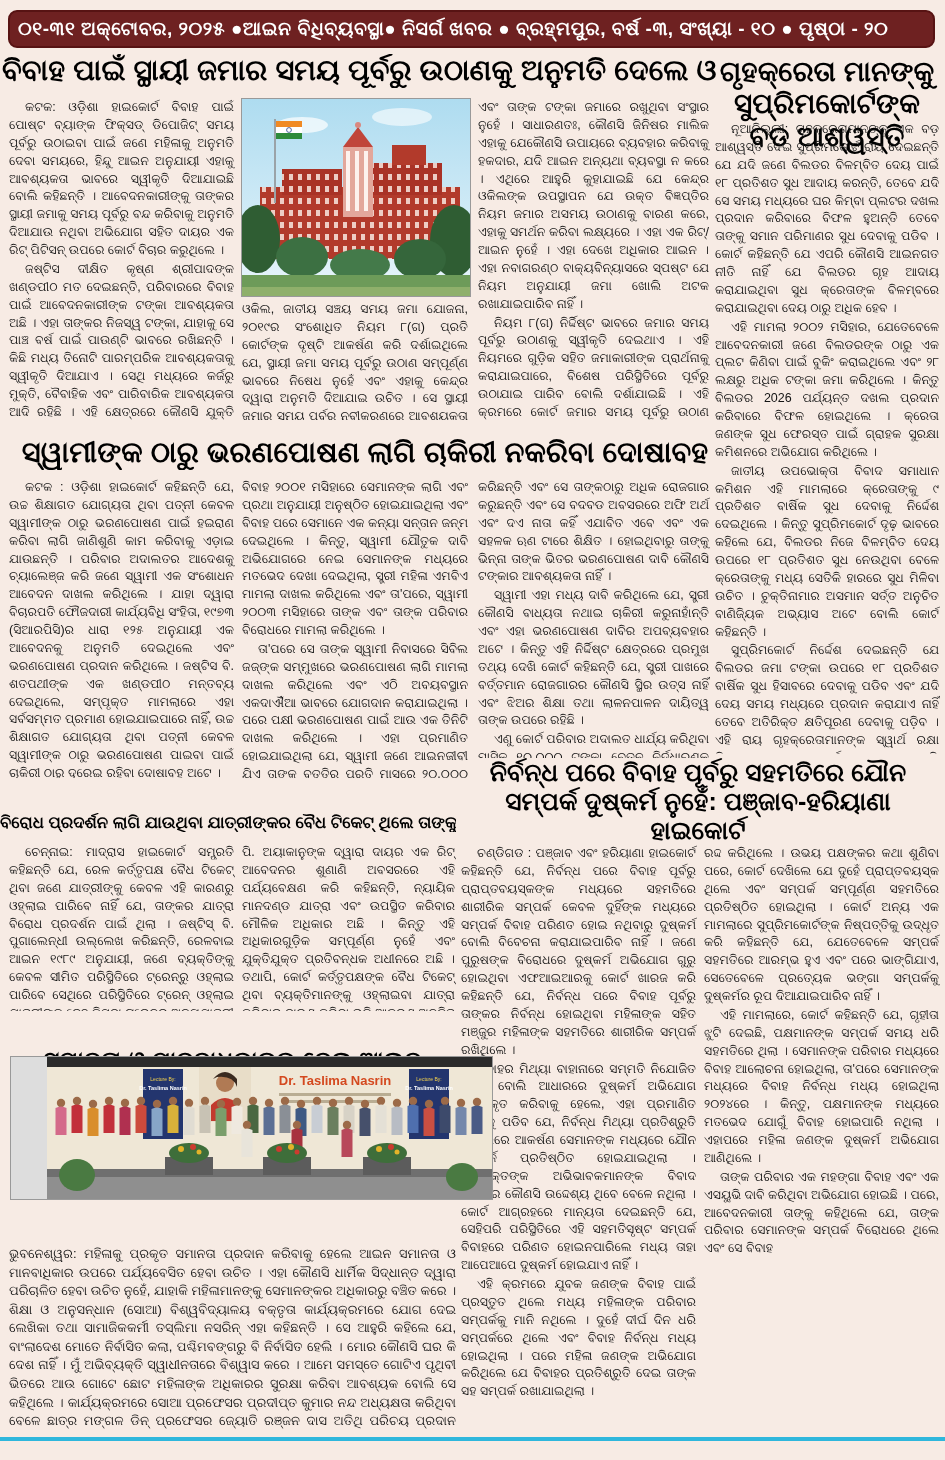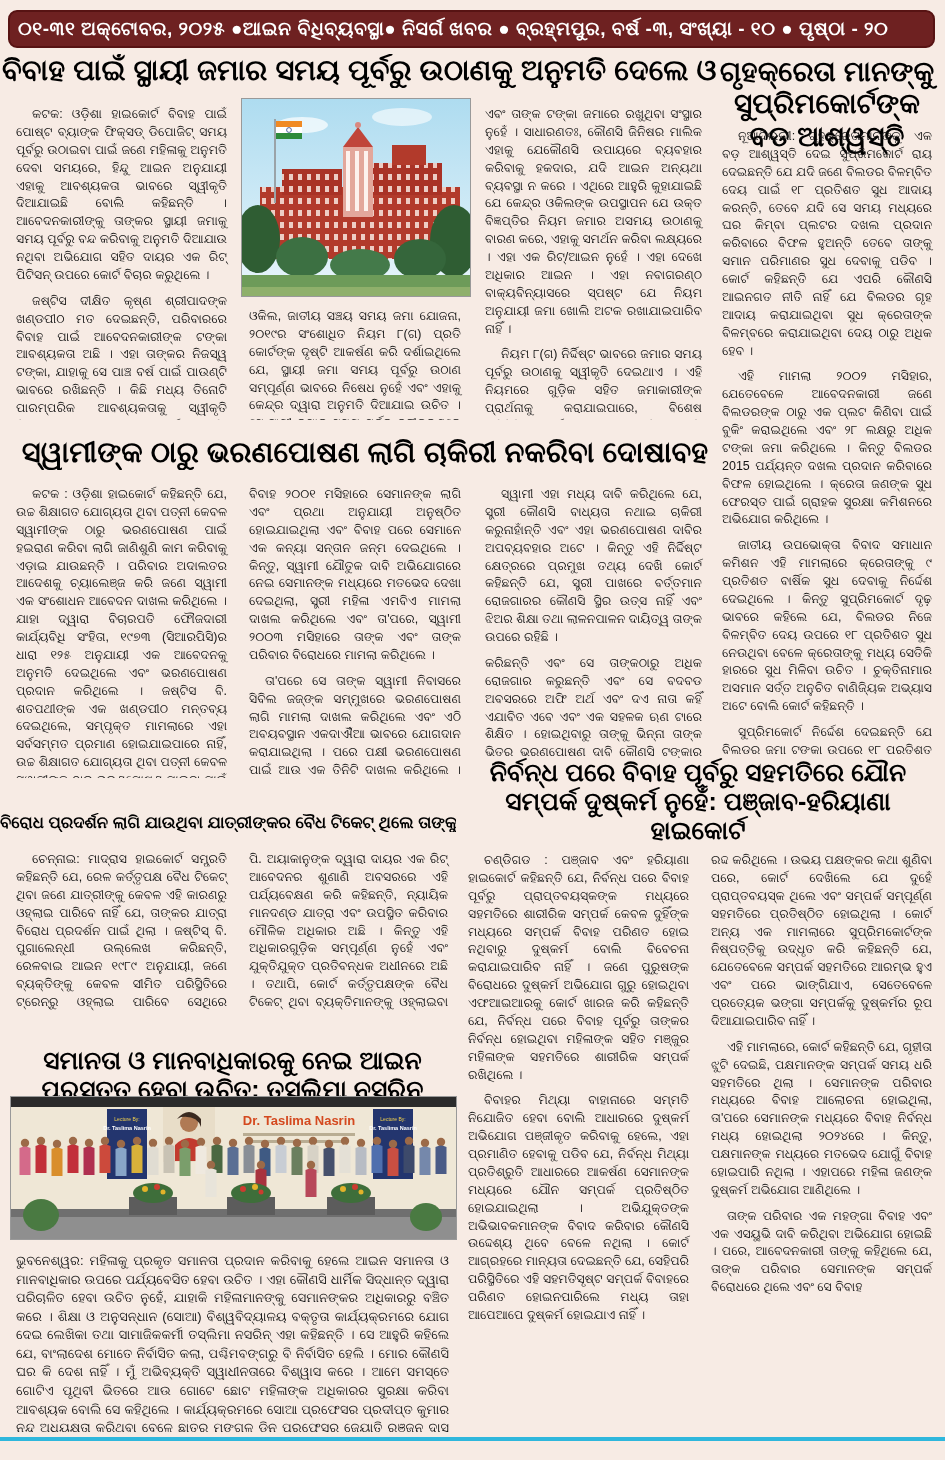--- a/index.html
+++ b/index.html
@@ -23,21 +23,21 @@
   .hl-1{left:2px;top:54px;width:714px;font-size:29px;white-space:nowrap;overflow:hidden;}
   .hl-2{left:714px;top:56px;width:226px;font-size:28px;}
   .hl-3{left:20px;top:436px;width:690px;font-size:29px;white-space:nowrap;overflow:hidden;}
   .hl-4{left:0px;top:813px;width:456px;font-size:16.5px;white-space:nowrap;overflow:hidden;}
   .hl-5{left:456px;top:758px;width:484px;font-size:25px;}
   .hl-6{left:8px;top:1018px;width:449px;font-size:25px;margin-top:28px;}
   
   .col{
     font-size:12.5px;line-height:1.43;text-align:justify;overflow:hidden;color:#141414;
   }
-  .col p{margin:8px;text-indent:16px;}
+  .col p{margin:1px;text-indent:16px;}
   
   .photo{border:1px solid #999;background:#ddd;}
   svg{display:block;}
   .bottom-rule{left:0;top:1437px;width:945px;height:4px;background:#2fb7dc;}
 </style>
 </head>
 <body>
 
 <div class="abs masthead">
   <span>୦୧-୩୧ ଅକ୍ଟୋବର,  ୨୦୨୫ ●ଆଇନ ବିଧିବ୍ୟବସ୍ଥା● ନିସର୍ଗ ଖବର  ● ବ୍ରହ୍ମପୁର, ବର୍ଷ -୩, ସଂଖ୍ୟା - ୧୦ ●  ପୃଷ୍ଠା - ୨୦</span>
@@ -103,67 +103,68 @@
 </div>
 
 <div class="abs col" style="left:477px;top:98px;width:233px;height:322px;">
   <p style="text-indent:0">ଏବଂ ତାଙ୍କ ଟଙ୍କା ଜମାରେ ରଖୁଥିବା ସଂସ୍ଥାର ନୁହେଁ । ସାଧାରଣତଃ, କୌଣସି ଜିନିଷର ମାଲିକ ଏହାକୁ ଯେକୌଣସି ଉପାୟରେ ବ୍ୟବହାର କରିବାକୁ ହକଦାର, ଯଦି ଆଇନ ଅନ୍ୟଥା ବ୍ୟବସ୍ଥା ନ କରେ । ଏଥିରେ ଆହୁରି କୁହାଯାଇଛି ଯେ କେନ୍ଦ୍ର ଓକିଲଙ୍କ ଉପସ୍ଥାପନ ଯେ ଉକ୍ତ ବିଜ୍ଞପ୍ତିର ନିୟମ ଜମାର ଅସମୟ ଉଠାଣକୁ ବାରଣ କରେ, ଏହାକୁ ସମର୍ଥନ କରିବା ଲକ୍ଷ୍ୟରେ । ଏହା ଏକ ରିଟ୍/ଆଇନ ନୁହେଁ । ଏହା ଦେଖେ ଅଧିକାର ଆଇନ । ଏହା ନବାଗରଣ୍ଠ ବାକ୍ୟବିନ୍ୟାସରେ ସ୍ପଷ୍ଟ ଯେ ନିୟମ ଅନୁଯାୟୀ ଜମା ଖୋଲି ଅଟକ ରଖାଯାଇପାରିବ ନାହିଁ ।</p>
   <p>ନିୟମ ୮(ଗ) ନିର୍ଦ୍ଦିଷ୍ଟ ଭାବରେ ଜମାର ସମୟ ପୂର୍ବରୁ ଉଠାଣକୁ ସ୍ୱୀକୃତି ଦେଇଥାଏ । ଏହି ନିୟମରେ ଗୁଡ଼ିକ ସହିତ ଜମାକାରୀଙ୍କ ପ୍ରାର୍ଥନାକୁ କରାଯାଇପାରେ, ବିଶେଷ ପରିସ୍ଥିତିରେ ପୂର୍ବରୁ ଉଠାଯାଇ ପାରିବ ବୋଲି ଦର୍ଶାଯାଇଛି । ଏହି କ୍ରମରେ କୋର୍ଟ ଜମାର ସମୟ ପୂର୍ବରୁ ଉଠାଣ କରାଯିବା ସମସ୍ତରେ ସ୍ଥାୟୀ ଜମାର ଅର୍ଥ ସଂଶ୍ଳିଷ୍ଟ ଜମାକାରୀଙ୍କୁ ଦୁଇ ସପ୍ତାହ ମଧ୍ୟରେ ପ୍ରଦାନ କରିବାକୁ ନିର୍ଦ୍ଦେଶ ଦେଇ କୋର୍ଟ କହିଛନ୍ତି ।</p>
 </div>
 
 <div class="abs hl hl-2">ଗୃହକ୍ରେତା ମାନଙ୍କୁ ସୁପ୍ରିମକୋର୍ଟଙ୍କ ବଡ ଆଶ୍ୱସ୍ତି</div>
 <div class="abs col" style="left:714px;top:120px;width:226px;height:634px;">
   <p>ନୂଆଦିଲ୍ଲୀ: ଗୃହକ୍ରେତାମାନଙ୍କୁ ଏକ ବଡ଼ ଆଶ୍ୱସ୍ତି ଦେଇ ସୁପ୍ରିମକୋର୍ଟ ରାୟ ଦେଇଛନ୍ତି ଯେ ଯଦି ଜଣେ ବିଲଡର ବିଳମ୍ବିତ ଦେୟ ପାଇଁ ୧୮ ପ୍ରତିଶତ ସୁଧ ଆଦାୟ କରନ୍ତି, ତେବେ ଯଦି ସେ ସମୟ ମଧ୍ୟରେ ଘର କିମ୍ବା ପ୍ଲଟର ଦଖଲ ପ୍ରଦାନ କରିବାରେ ବିଫଳ ହୁଅନ୍ତି ତେବେ ତାଙ୍କୁ ସମାନ ପରିମାଣର ସୁଧ ଦେବାକୁ ପଡିବ । କୋର୍ଟ କହିଛନ୍ତି ଯେ ଏପରି କୌଣସି ଆଇନଗତ ନୀତି ନାହିଁ ଯେ ବିଲଡର ଗୃହ ଆଦାୟ କରାଯାଇଥିବା ସୁଧ କ୍ରେତାଙ୍କ ବିଳମ୍ବରେ କରାଯାଇଥିବା ଦେୟ ଠାରୁ ଅଧିକ ହେବ ।</p>
-  <p>ଏହି ମାମଲା ୨୦୦୨ ମସିହାର, ଯେତେବେଳେ ଆବେଦନକାରୀ ଜଣେ ବିଲଡରଙ୍କ ଠାରୁ ଏକ ପ୍ଲଟ କିଣିବା ପାଇଁ ବୁକିଂ କରାଇଥିଲେ ଏବଂ ୨୮ ଲକ୍ଷରୁ ଅଧିକ ଟଙ୍କା ଜମା କରିଥିଲେ । କିନ୍ତୁ ବିଲଡର 2015 ପର୍ଯ୍ୟନ୍ତ ଦଖଲ ପ୍ରଦାନ କରିବାରେ ବିଫଳ ହୋଇଥିଲେ । କ୍ରେତା ଜଣଙ୍କ ସୁଧ ଫେରସ୍ତ ପାଇଁ ଗ୍ରାହକ ସୁରକ୍ଷା କମିଶନରେ ଅଭିଯୋଗ କରିଥିଲେ ।</p>
+  <p>ଏହି ମାମଲା ୨୦୦୨ ମସିହାର, ଯେତେବେଳେ ଆବେଦନକାରୀ ଜଣେ ବିଲଡରଙ୍କ ଠାରୁ ଏକ ପ୍ଲଟ କିଣିବା ପାଇଁ ବୁକିଂ କରାଇଥିଲେ ଏବଂ ୨୮ ଲକ୍ଷରୁ ଅଧିକ ଟଙ୍କା ଜମା କରିଥିଲେ । କିନ୍ତୁ ବିଲଡର 2026 ପର୍ଯ୍ୟନ୍ତ ଦଖଲ ପ୍ରଦାନ କରିବାରେ ବିଫଳ ହୋଇଥିଲେ । କ୍ରେତା ଜଣଙ୍କ ସୁଧ ଫେରସ୍ତ ପାଇଁ ଗ୍ରାହକ ସୁରକ୍ଷା କମିଶନରେ ଅଭିଯୋଗ କରିଥିଲେ ।</p>
   <p>ଜାତୀୟ ଉପଭୋକ୍ତା ବିବାଦ ସମାଧାନ କମିଶନ ଏହି ମାମଲାରେ କ୍ରେତାଙ୍କୁ ୯ ପ୍ରତିଶତ ବାର୍ଷିକ ସୁଧ ଦେବାକୁ ନିର୍ଦ୍ଦେଶ ଦେଇଥିଲେ । କିନ୍ତୁ ସୁପ୍ରିମକୋର୍ଟ ଦୃଢ଼ ଭାବରେ କହିଲେ ଯେ, ବିଲଡର ନିଜେ ବିଳମ୍ବିତ ଦେୟ ଉପରେ ୧୮ ପ୍ରତିଶତ ସୁଧ ନେଉଥିବା ବେଳେ କ୍ରେତାଙ୍କୁ ମଧ୍ୟ ସେତିକି ହାରରେ ସୁଧ ମିଳିବା ଉଚିତ । ଚୁକ୍ତିନାମାର ଅସମାନ ସର୍ତ୍ତ ଅନୁଚିତ ବାଣିଜ୍ୟିକ ଅଭ୍ୟାସ ଅଟେ ବୋଲି କୋର୍ଟ କହିଛନ୍ତି ।</p>
   <p>ସୁପ୍ରିମକୋର୍ଟ ନିର୍ଦ୍ଦେଶ ଦେଇଛନ୍ତି ଯେ ବିଲଡର ଜମା ଟଙ୍କା ଉପରେ ୧୮ ପ୍ରତିଶତ ବାର୍ଷିକ ସୁଧ ହିସାବରେ ଦେବାକୁ ପଡିବ ଏବଂ ଯଦି ଦେୟ ସମୟ ମଧ୍ୟରେ ପ୍ରଦାନ କରାଯାଏ ନାହିଁ ତେବେ ଅତିରିକ୍ତ କ୍ଷତିପୂରଣ ଦେବାକୁ ପଡ଼ିବ । ଏହି ରାୟ ଗୃହକ୍ରେତାମାନଙ୍କ ସ୍ୱାର୍ଥ ରକ୍ଷା ଦିଗରେ ଏକ ଗୁରୁତ୍ୱପୂର୍ଣ୍ଣ ପଦକ୍ଷେପ ବୋଲି ବିଶେଷଜ୍ଞ ମତ ଦେଇଛନ୍ତି, ଯାହା ଭବିଷ୍ୟତରେ ଅନୁରୂପ ମାମଲାରେ ଆଧାର ହେବ । ୯ ପ୍ରତିଶତ ସୁଧ ଯଥେଷ୍ଟ ନୁହେଁ ।</p>
 </div>
 
 <div class="abs hl hl-3">ସ୍ୱାମୀଙ୍କ ଠାରୁ ଭରଣପୋଷଣ ଲାଗି ଚାକିରୀ ନକରିବା ଦୋଷାବହ</div>
 <div class="abs col" style="left:8px;top:478px;width:227px;height:300px;">
   <p>କଟକ : ଓଡ଼ିଶା ହାଇକୋର୍ଟ କହିଛନ୍ତି ଯେ, ଉଚ୍ଚ ଶିକ୍ଷାଗତ ଯୋଗ୍ୟତା ଥିବା ପତ୍ନୀ କେବଳ ସ୍ୱାମୀଙ୍କ ଠାରୁ ଭରଣପୋଷଣ ପାଇଁ ହଇରାଣ କରିବା ଲାଗି ଜାଣିଶୁଣି କାମ କରିବାକୁ ଏଡ଼ାଇ ଯାଉଛନ୍ତି । ପରିବାର ଅଦାଲତର ଆଦେଶକୁ ଚ୍ୟାଲେଞ୍ଜ କରି ଜଣେ ସ୍ୱାମୀ ଏକ ସଂଶୋଧନ ଆବେଦନ ଦାଖଲ କରିଥିଲେ । ଯାହା ଦ୍ୱାରା ବିଚାରପତି ଫୌଜଦାରୀ କାର୍ଯ୍ୟବିଧି ସଂହିତା, ୧୯୭୩ (ସିଆରପିସି)ର ଧାରା ୧୨୫ ଅନୁଯାୟୀ ଏକ ଆବେଦନକୁ ଅନୁମତି ଦେଇଥିଲେ ଏବଂ ଭରଣପୋଷଣ ପ୍ରଦାନ କରିଥିଲେ । ଜଷ୍ଟିସ ବି. ଶତପଥୀଙ୍କ ଏକ ଖଣ୍ଡପୀଠ ମନ୍ତବ୍ୟ ଦେଇଥିଲେ, ସମ୍ପୃକ୍ତ ମାମଲାରେ ଏହା ସର୍ବସମ୍ମତ ପ୍ରମାଣ ହୋଇଯାଇପାରେ ନାହିଁ, ଉଚ୍ଚ ଶିକ୍ଷାଗତ ଯୋଗ୍ୟତା ଥିବା ପତ୍ନୀ କେବଳ ସ୍ୱାମୀଙ୍କ ଠାରୁ ଭରଣପୋଷଣ ପାଇବା ପାଇଁ ଚାକିରୀ ଠାରୁ ଦୂରେଇ ରହିବା ଦୋଷାବହ ଅଟେ ।</p>
 </div>
 <div class="abs col" style="left:241px;top:478px;width:228px;height:300px;">
   <p style="text-indent:0">ବିବାହ ୨୦୦୧ ମସିହାରେ ସେମାନଙ୍କ ଲାଗି ଏବଂ ପ୍ରଥା ଅନୁଯାୟୀ ଅନୁଷ୍ଠିତ ହୋଇଯାଇଥିଲା ଏବଂ ବିବାହ ପରେ ସେମାନେ ଏକ କନ୍ୟା ସନ୍ତାନ ଜନ୍ମ ଦେଇଥିଲେ । କିନ୍ତୁ, ସ୍ୱାମୀ ଯୌତୁକ ଦାବି ଅଭିଯୋଗରେ ନେଇ ସେମାନଙ୍କ ମଧ୍ୟରେ ମତଭେଦ ଦେଖା ଦେଇଥିଲା, ସ୍ତ୍ରୀ ମହିଳା ଏମବିଏ ମାମଲା ଦାଖଲ କରିଥିଲେ ଏବଂ ତା'ପରେ, ସ୍ୱାମୀ ୨୦୦୩ ମସିହାରେ ତାଙ୍କ ଏବଂ ତାଙ୍କ ପରିବାର ବିରୋଧରେ ମାମଲା କରିଥିଲେ ।</p>
   <p>ତା'ପରେ ସେ ତାଙ୍କ ସ୍ୱାମୀ ନିବାସରେ ସିବିଲ ଜଜ୍ଙ୍କ ସମ୍ମୁଖରେ ଭରଣପୋଷଣ ଲାଗି ମାମଲା ଦାଖଲ କରିଥିଲେ ଏବଂ ଏଠି ଅବୟବସ୍ଥାନ ଏକଦାଐଁଆ ଭାବରେ ଯୋଗଦାନ କରାଯାଇଥିଲା । ପରେ ପକ୍ଷୀ ଭରଣପୋଷଣ ପାଇଁ ଆଉ ଏକ ତିନିଟି ଦାଖଲ କରିଥିଲେ । ଏହା ପ୍ରମାଣିତ ହୋଇଯାଇଥିଲା ଯେ, ସ୍ୱାମୀ ଜଣେ ଆଇନଜୀବୀ ଯିଏ ତାଙ୍କ ବୃତ୍ତିରୁ ପ୍ରତି ମାସରେ ୨୦,୦୦୦ ଟଙ୍କା ରୋଜଗାର କରନ୍ତି । ସ୍ୱାମୀଙ୍କର ହିରୋ ହୋଣ୍ଡା ଶୋ'ରୁମରୁ ମାସିକ ୧,୦୦,୦୦୦/- ଟଙ୍କା ଏବଂ ଘରଭଡ଼ାରୁ ମାସିକ ୫୦,୦୦୦/- ଟଙ୍କା ଆୟ ହୋଇଥାଏ ।</p>
 
 </div>
 <div class="abs col" style="left:477px;top:478px;width:233px;height:280px;">
+  <p style="text-indent:0">କରିଛନ୍ତି ଏବଂ ସେ ତାଙ୍କଠାରୁ ଅଧିକ ରୋଜଗାର କରୁଛନ୍ତି ଏବଂ ସେ ବଦବଡ ଅବସରରେ ଅଫି ଅର୍ଥ ଏବଂ ଦଏ ନାତା କହିଁ ଏଯାବିତ ଏବେ ଏବଂ ଏକ ସହଳକ ଋଣ ଟାରେ ଶିକ୍ଷିତ । ହୋଇଥିବାରୁ ତାଙ୍କୁ ଭିନ୍ନା ତାଙ୍କ ଭିତର ଭରଣପୋଷଣ ଦାବି କୌଣସି ଟଙ୍କାର ଆବଶ୍ୟକତା ନାହିଁ ।</p>
   <p>ସ୍ୱାମୀ ଏହା ମଧ୍ୟ ଦାବି କରିଥିଲେ ଯେ, ସ୍ତ୍ରୀ କୌଣସି ବାଧ୍ୟତା ନଥାଇ ଚାକିରୀ କରୁନାହାଁନ୍ତି ଏବଂ ଏହା ଭରଣପୋଷଣ ଦାବିର ଅପବ୍ୟବହାର ଅଟେ । କିନ୍ତୁ ଏହି ନିର୍ଦ୍ଦିଷ୍ଟ କ୍ଷେତ୍ରରେ ପ୍ରମୁଖ ତଥ୍ୟ ଦେଖି କୋର୍ଟ କହିଛନ୍ତି ଯେ, ସ୍ତ୍ରୀ ପାଖରେ ବର୍ତ୍ତମାନ ରୋଜଗାରର କୌଣସି ସ୍ଥିର ଉତ୍ସ ନାହିଁ ଏବଂ ଝିଅର ଶିକ୍ଷା ତଥା ଲାଳନପାଳନ ଦାୟିତ୍ୱ ତାଙ୍କ ଉପରେ ରହିଛି ।</p>
-  <p style="text-indent:0">କରିଛନ୍ତି ଏବଂ ସେ ତାଙ୍କଠାରୁ ଅଧିକ ରୋଜଗାର କରୁଛନ୍ତି ଏବଂ ସେ ବଦବଡ ଅବସରରେ ଅଫି ଅର୍ଥ ଏବଂ ଦଏ ନାତା କହିଁ ଏଯାବିତ ଏବେ ଏବଂ ଏକ ସହଳକ ଋଣ ଟାରେ ଶିକ୍ଷିତ । ହୋଇଥିବାରୁ ତାଙ୍କୁ ଭିନ୍ନା ତାଙ୍କ ଭିତର ଭରଣପୋଷଣ ଦାବି କୌଣସି ଟଙ୍କାର ଆବଶ୍ୟକତା ନାହିଁ ।</p>
   <p>ଏଣୁ କୋର୍ଟ ପରିବାର ଅଦାଲତ ଧାର୍ଯ୍ୟ କରିଥିବା ମାସିକ ୧୦,୦୦୦ ଟଙ୍କା ବେତନ ନିର୍ଦ୍ଧାରଣକୁ ଯଥାର୍ଥ ବୋଲି କହି ସ୍ୱାମୀଙ୍କ ସଂଶୋଧନ ଆବେଦନକୁ ଖାରଜ କରି ଦେଇଛନ୍ତି । ଏନେଇ ସ୍ୱାମୀ ଭରଣପୋଷଣ ଦେବାକୁ ହୋଇଥାଏ ।</p>
 </div>
 
 <div class="abs hl hl-4">ବିରୋଧ ପ୍ରଦର୍ଶନ ଲାଗି ଯାଉଥିବା ଯାତ୍ରୀଙ୍କର ବୈଧ ଟିକେଟ୍ ଥିଲେ ତାଙ୍କୁ ଯାତ୍ରାରୁ ବାରଣ କରାଯାଇ ପାରିବନି</div>
 <div class="abs col" style="left:8px;top:843px;width:227px;height:168px;">
   <p>ଚେନ୍ନାଇ: ମାଦ୍ରାସ ହାଇକୋର୍ଟ ସମ୍ପ୍ରତି କହିଛନ୍ତି ଯେ, ରେଳ କର୍ତ୍ତୃପକ୍ଷ ବୈଧ ଟିକେଟ୍ ଥିବା ଜଣେ ଯାତ୍ରୀଙ୍କୁ କେବଳ ଏହି କାରଣରୁ ଓହ୍ଲାଇ ପାରିବେ ନାହିଁ ଯେ, ତାଙ୍କର ଯାତ୍ରା ବିରୋଧ ପ୍ରଦର୍ଶନ ପାଇଁ ଥିଲା । ଜଷ୍ଟିସ୍ ବି. ପୁଗାଲେନ୍ଧୀ ଉଲ୍ଲେଖ କରିଛନ୍ତି, ରେଳବାଇ ଆଇନ ୧୯୮୯ ଅନୁଯାୟୀ, ଜଣେ ବ୍ୟକ୍ତିଙ୍କୁ କେବଳ ସୀମିତ ପରିସ୍ଥିତିରେ ଟ୍ରେନ୍‌ରୁ ଓହ୍ଲାଇ ପାରିବେ ସେଥିରେ ପରିସ୍ଥିତିରେ ଟ୍ରେନ୍ ଓହ୍ଲାଇ ଯାତ୍ରୀଙ୍କ ଦେହ କିମ୍ବା ଟ୍ରେନର ଅନ୍ୟଯାତ୍ରୀ ଅଂଶରେ ଯାତ୍ରା କରୁଥିବା ସମୟରେ ଏଭଳି ଟିକେଟ୍ ଯଦିଓ ଯାତ୍ରୀ ବିରୋଧରେ ରହିଛି । ମାଦ୍ରାସ ହାଇକୋର୍ଟ ୧୭ ସେପ୍ଟେମ୍ବର, ୨୦୨୪ରେ କୃଷକ ନେତା</p>
 </div>
 <div class="abs col" style="left:241px;top:843px;width:215px;height:168px;">
   <p style="text-indent:0">ପି. ଅୟାକାନୁଙ୍କ ଦ୍ୱାରା ଦାୟର ଏକ ରିଟ୍ ଆବେଦନର ଶୁଣାଣି ଅବସରରେ ଏହି ପର୍ଯ୍ୟବେକ୍ଷଣ କରି କହିଛନ୍ତି, ନ୍ୟାୟିକ ମାନଦଣ୍ଡ ଯାତ୍ରା ଏବଂ ଉପସ୍ଥିତ କରିବାର ମୌଳିକ ଅଧିକାର ଅଛି । କିନ୍ତୁ ଏହି ଅଧିକାରଗୁଡ଼ିକ ସମ୍ପୂର୍ଣ୍ଣ ନୁହେଁ ଏବଂ ଯୁକ୍ତିଯୁକ୍ତ ପ୍ରତିବନ୍ଧକ ଅଧୀନରେ ଅଛି । ତଥାପି, କୋର୍ଟ କର୍ତ୍ତୃପକ୍ଷଙ୍କ ବୈଧ ଟିକେଟ୍ ଥିବା ବ୍ୟକ୍ତିମାନଙ୍କୁ ଓହ୍ଲାଇବା ଯାତ୍ରା କରିବାରୁ ବାରଣ କରିବା ଭଳି ଆଚରଣ ଅନୁଚିତ ବୋଲି କହିଛନ୍ତି । ଏଭଳି ଘଟଣା ଘଟାଇବା କ୍ଷମତା କେବଳ ସେବାବାଦୀ ନୋଟିସ୍ ଦେଇ ଟ୍ରେନ୍‌ରୁ ଓହ୍ଲାଇବା ପାଇଁ ରେଳ କର୍ତ୍ତୃପକ୍ଷଙ୍କୁ କ୍ଷମତା ପ୍ରଦାନ କରିଥାଏ ।</p>
 </div>
 
 <div class="abs hl hl-5">
   <span>ନିର୍ବନ୍ଧ ପରେ ବିବାହ ପୂର୍ବରୁ ସହମତିରେ ଯୌନ ସମ୍ପର୍କ ଦୁଷ୍କର୍ମ ନୁହେଁ: ପଞ୍ଜାବ-ହରିୟାଣା ହାଇକୋର୍ଟ</span>
 </div>
 <div class="abs col" style="left:460px;top:844px;width:237px;height:590px;">
   <p>ଚଣ୍ଡିଗଡ : ପଞ୍ଜାବ ଏବଂ ହରିୟାଣା ହାଇକୋର୍ଟ କହିଛନ୍ତି ଯେ, ନିର୍ବନ୍ଧ ପରେ ବିବାହ ପୂର୍ବରୁ ପ୍ରାପ୍ତବୟସ୍କଙ୍କ ମଧ୍ୟରେ ସହମତିରେ ଶାରୀରିକ ସମ୍ପର୍କ କେବଳ ଦୁହିଁଙ୍କ ମଧ୍ୟରେ ସମ୍ପର୍କ ବିବାହ ପରିଣତ ହୋଇ ନଥିବାରୁ ଦୁଷ୍କର୍ମ ବୋଲି ବିବେଚନା କରାଯାଇପାରିବ ନାହିଁ । ଜଣେ ପୁରୁଷଙ୍କ ବିରୋଧରେ ଦୁଷ୍କର୍ମ ଅଭିଯୋଗ ଗୁରୁ ହୋଇଥିବା ଏଫଆଇଆରକୁ କୋର୍ଟ ଖାରଜ କରି କହିଛନ୍ତି ଯେ, ନିର୍ବନ୍ଧ ପରେ ବିବାହ ପୂର୍ବରୁ ତାଙ୍କର ନିର୍ବନ୍ଧ ହୋଇଥିବା ମହିଳାଙ୍କ ସହିତ ମଞ୍ଜୁର ମହିଳାଙ୍କ ସହମତିରେ ଶାରୀରିକ ସମ୍ପର୍କ ରଖିଥିଲେ ।</p>
   <p>ବିବାହର ମିଥ୍ୟା ବାହାନାରେ ସମ୍ମତି ନିଯୋଜିତ ହେବା ବୋଲି ଆଧାରରେ ଦୁଷ୍କର୍ମ ଅଭିଯୋଗ ପଞ୍ଜୀକୃତ କରିବାକୁ ହେଲେ, ଏହା ପ୍ରମାଣିତ ହେବାକୁ ପଡିବ ଯେ, ନିର୍ବନ୍ଧ ମିଥ୍ୟା ପ୍ରତିଶ୍ରୁତି ଆଧାରରେ ଆକର୍ଷଣ ସେମାନଙ୍କ ମଧ୍ୟରେ ଯୌନ ସମ୍ପର୍କ ପ୍ରତିଷ୍ଠିତ ହୋଇଯାଇଥିଲା । ଅଭିଯୁକ୍ତଙ୍କ ଅଭିଭାବକମାନଙ୍କ ବିବାଦ କରିବାର କୌଣସି ଉଦ୍ଦେଶ୍ୟ ଥିବେ ବେଳେ ନଥିଲା । କୋର୍ଟ ଆଗ୍ରହରେ ମାନ୍ୟତା ଦେଇଛନ୍ତି ଯେ, ସେହିପରି ପରିସ୍ଥିତିରେ ଏହି ସହମତିସୃଷ୍ଟ ସମ୍ପର୍କ ବିବାହରେ ପରିଣତ ହୋଇନପାରିଲେ ମଧ୍ୟ ତାହା ଆପେଆପେ ଦୁଷ୍କର୍ମ ହୋଇଯାଏ ନାହିଁ ।</p>
+  <p>ଏହି କ୍ରମରେ ଯୁବକ ଜଣଙ୍କ ବିବାହ ପାଇଁ ପ୍ରସ୍ତୁତ ଥିଲେ ମଧ୍ୟ ମହିଳାଙ୍କ ପରିବାର ସମ୍ପର୍କକୁ ମାନି ନଥିଲେ । ଦୁହେଁ ଦୀର୍ଘ ଦିନ ଧରି ସମ୍ପର୍କରେ ଥିଲେ ଏବଂ ବିବାହ ନିର୍ବନ୍ଧ ମଧ୍ୟ ହୋଇଥିଲା । ପରେ ମହିଳା ଜଣଙ୍କ ଅଭିଯୋଗ କରିଥିଲେ ଯେ ବିବାହର ପ୍ରତିଶ୍ରୁତି ଦେଇ ତାଙ୍କ ସହ ସମ୍ପର୍କ ରଖାଯାଇଥିଲା ।</p>
 </div>
 <div class="abs col" style="left:703px;top:844px;width:237px;height:590px;">
   <p style="text-indent:0">ରଦ୍ଦ କରିଥିଲେ । ଉଭୟ ପକ୍ଷଙ୍କର କଥା ଶୁଣିବା ପରେ, କୋର୍ଟ ଦେଖିଲେ ଯେ ଦୁହେଁ ପ୍ରାପ୍ତବୟସ୍କ ଥିଲେ ଏବଂ ସମ୍ପର୍କ ସମ୍ପୂର୍ଣ୍ଣ ସହମତିରେ ପ୍ରତିଷ୍ଠିତ ହୋଇଥିଲା । କୋର୍ଟ ଅନ୍ୟ ଏକ ମାମଲାରେ ସୁପ୍ରିମକୋର୍ଟଙ୍କ ନିଷ୍ପତ୍ତିକୁ ଉଦ୍ଧୃତ କରି କହିଛନ୍ତି ଯେ, ଯେତେବେଳେ ସମ୍ପର୍କ ସହମତିରେ ଆରମ୍ଭ ହୁଏ ଏବଂ ପରେ ଭାଙ୍ଗିଯାଏ, ସେତେବେଳେ ପ୍ରତ୍ୟେକ ଭଙ୍ଗା ସମ୍ପର୍କକୁ ଦୁଷ୍କର୍ମର ରୂପ ଦିଆଯାଇପାରିବ ନାହିଁ ।</p>
   <p>ଏହି ମାମଲାରେ, କୋର୍ଟ କହିଛନ୍ତି ଯେ, ଗୃହୀତା ଝୁଟି ଦେଇଛି, ପକ୍ଷମାନଙ୍କ ସମ୍ପର୍କ ସମୟ ଧରି ସହମତିରେ ଥିଲା । ସେମାନଙ୍କ ପରିବାର ମଧ୍ୟରେ ବିବାହ ଆଲୋଚନା ହୋଇଥିଲା, ତା'ପରେ ସେମାନଙ୍କ ମଧ୍ୟରେ ବିବାହ ନିର୍ବନ୍ଧ ମଧ୍ୟ ହୋଇଥିଲା ୨୦୨୪ରେ । କିନ୍ତୁ, ପକ୍ଷମାନଙ୍କ ମଧ୍ୟରେ ମତଭେଦ ଯୋଗୁଁ ବିବାହ ହୋଇପାରି ନଥିଲା । ଏହାପରେ ମହିଳା ଜଣଙ୍କ ଦୁଷ୍କର୍ମ ଅଭିଯୋଗ ଆଣିଥିଲେ ।</p>
   <p>ତାଙ୍କ ପରିବାର ଏକ ମହଙ୍ଗା ବିବାହ ଏବଂ ଏକ ଏସୟୁଭି ଦାବି କରିଥିବା ଅଭିଯୋଗ ହୋଇଛି । ପରେ, ଆବେଦନକାରୀ ତାଙ୍କୁ କହିଥିଲେ ଯେ, ତାଙ୍କ ପରିବାର ସେମାନଙ୍କ ସମ୍ପର୍କ ବିରୋଧରେ ଥିଲେ ଏବଂ ସେ ବିବାହ</p>
 </div>
 
 <div class="abs hl hl-6">
   <div>ସମାନତା ଓ ମାନବାଧିକାରକୁ ନେଇ ଆଇନ</div>
   <div>ପ୍ରସ୍ତୁତ ହେବା ଉଚିତ: ତସ୍ଲିମା ନସରିନ୍</div>
 </div>
 
-<div class="abs photo" style="left:10px;top:1096px;width:445px;height:142px;">
+<div class="abs photo" style="left:10px;top:1056px;width:445px;height:142px;padding-left:36px;">
   <svg width="445" height="142" viewBox="0 0 445 142">
     <defs>
       <g id="psn">
         <circle cx="0" cy="6" r="4.2" fill="#9c6a48"></circle>
         <path d="M -5.5 11 Q 0 8 5.5 11 L 5.5 38 L -5.5 38 Z"></path>
       </g>
     </defs>
 
     <rect width="445" height="142" fill="#efe7d6"></rect>
     <rect x="0" y="0" width="445" height="10" fill="#2b2b2b"></rect>

